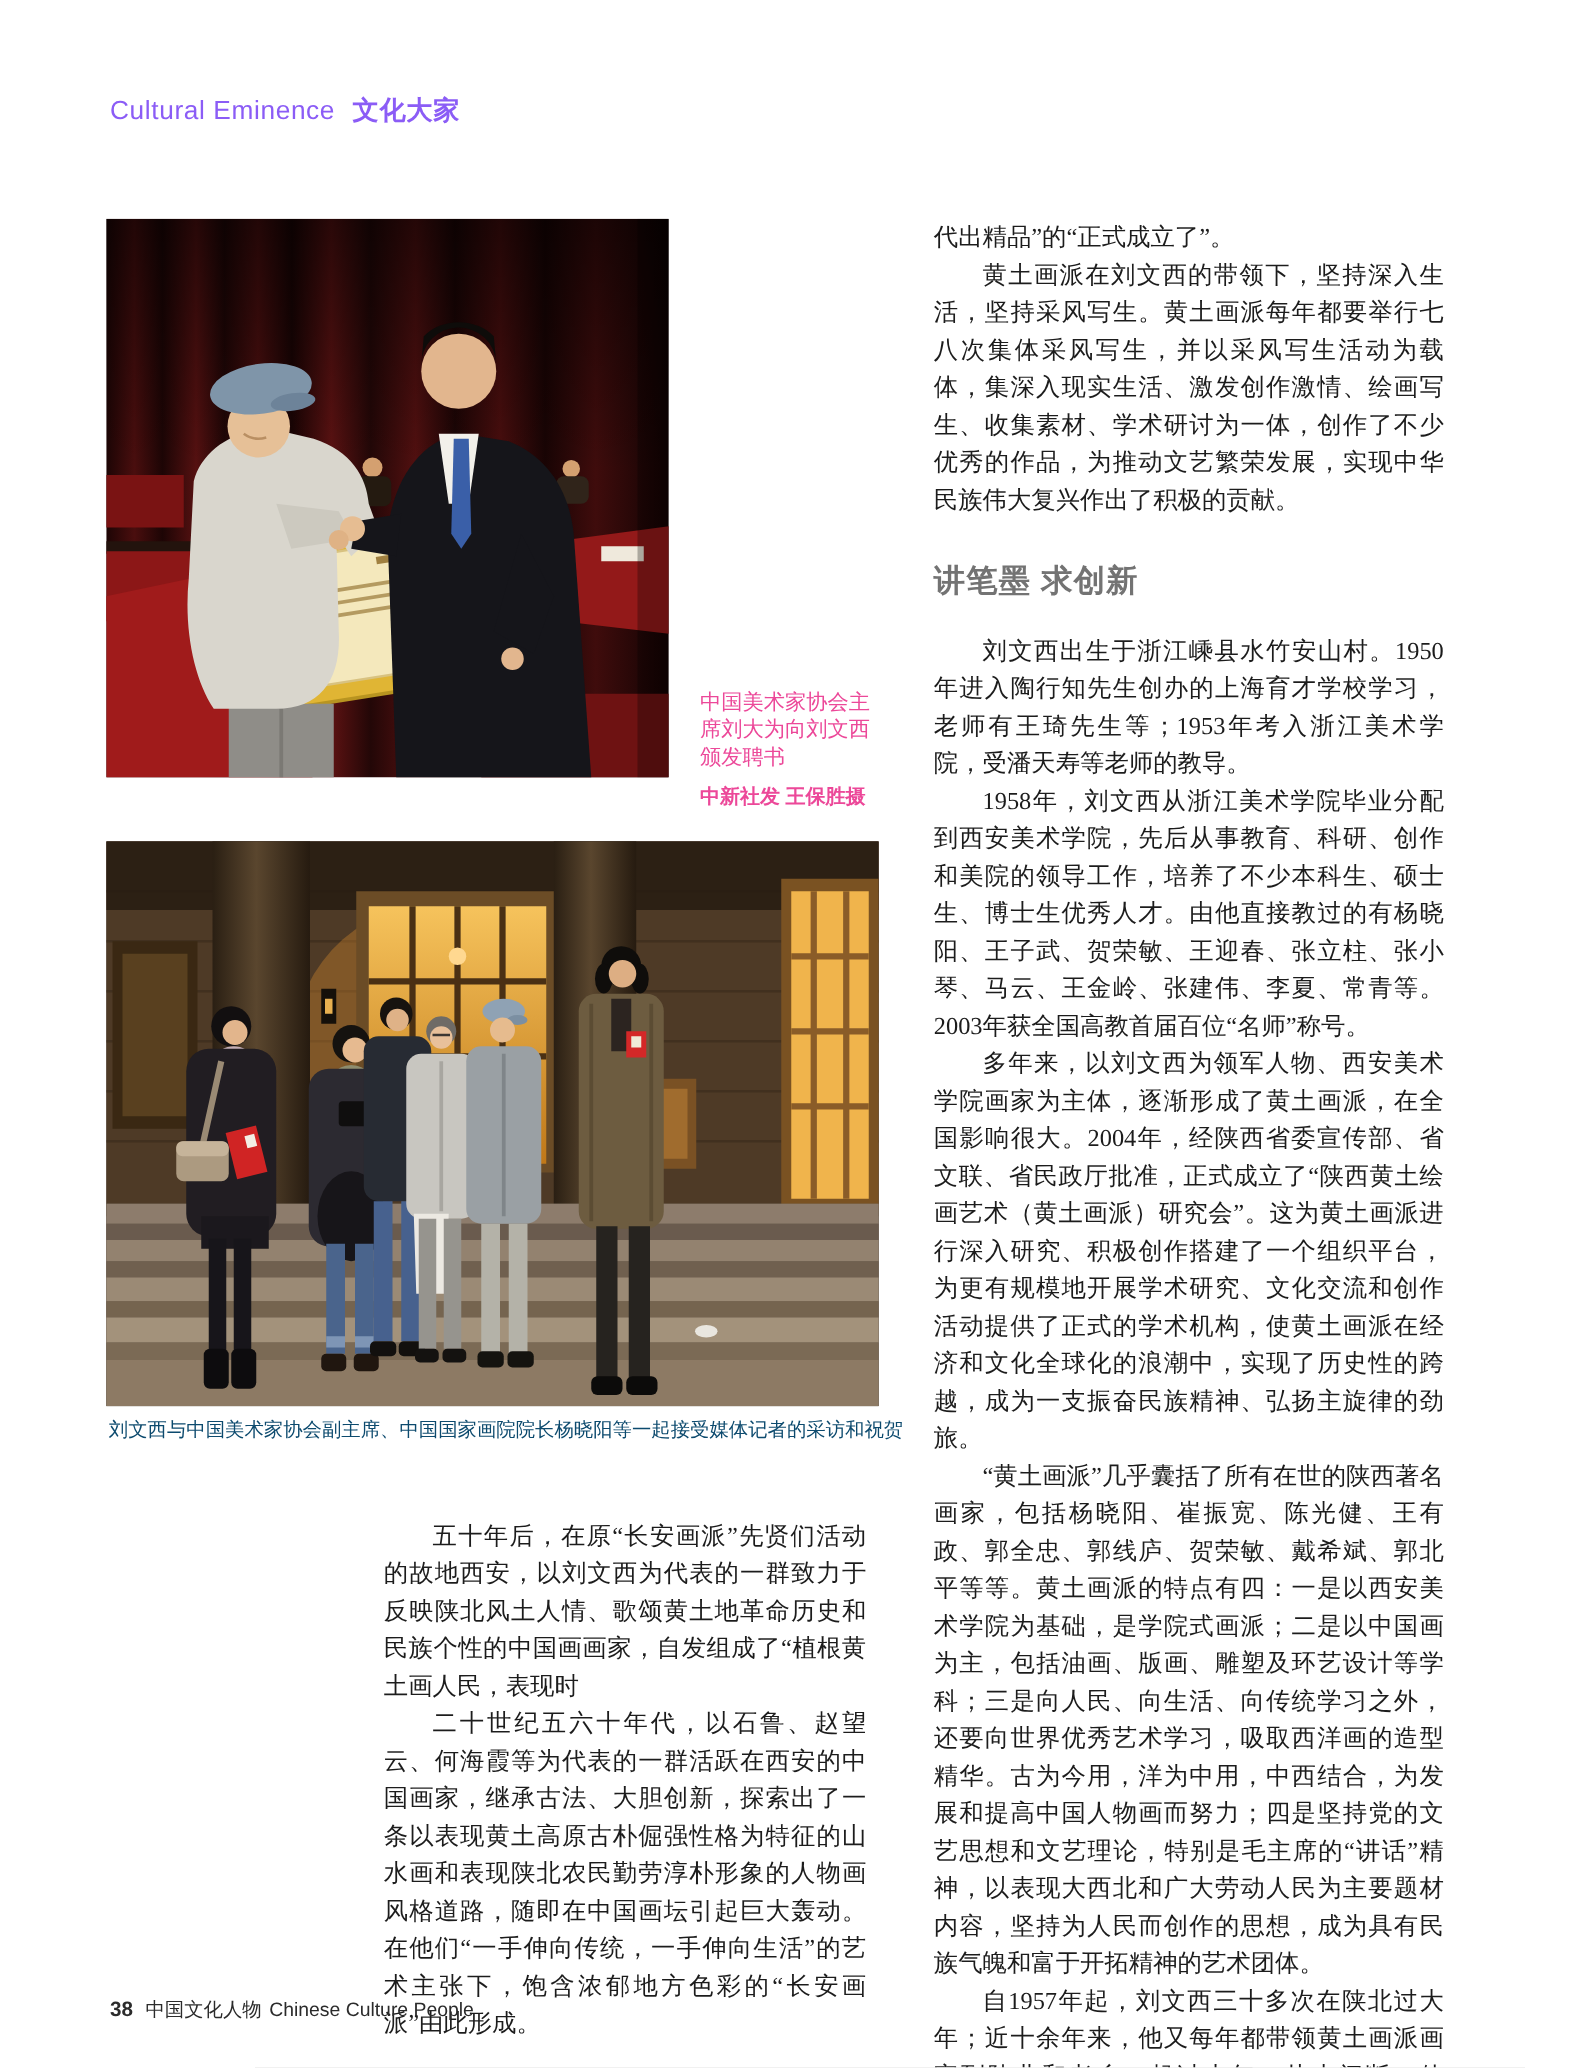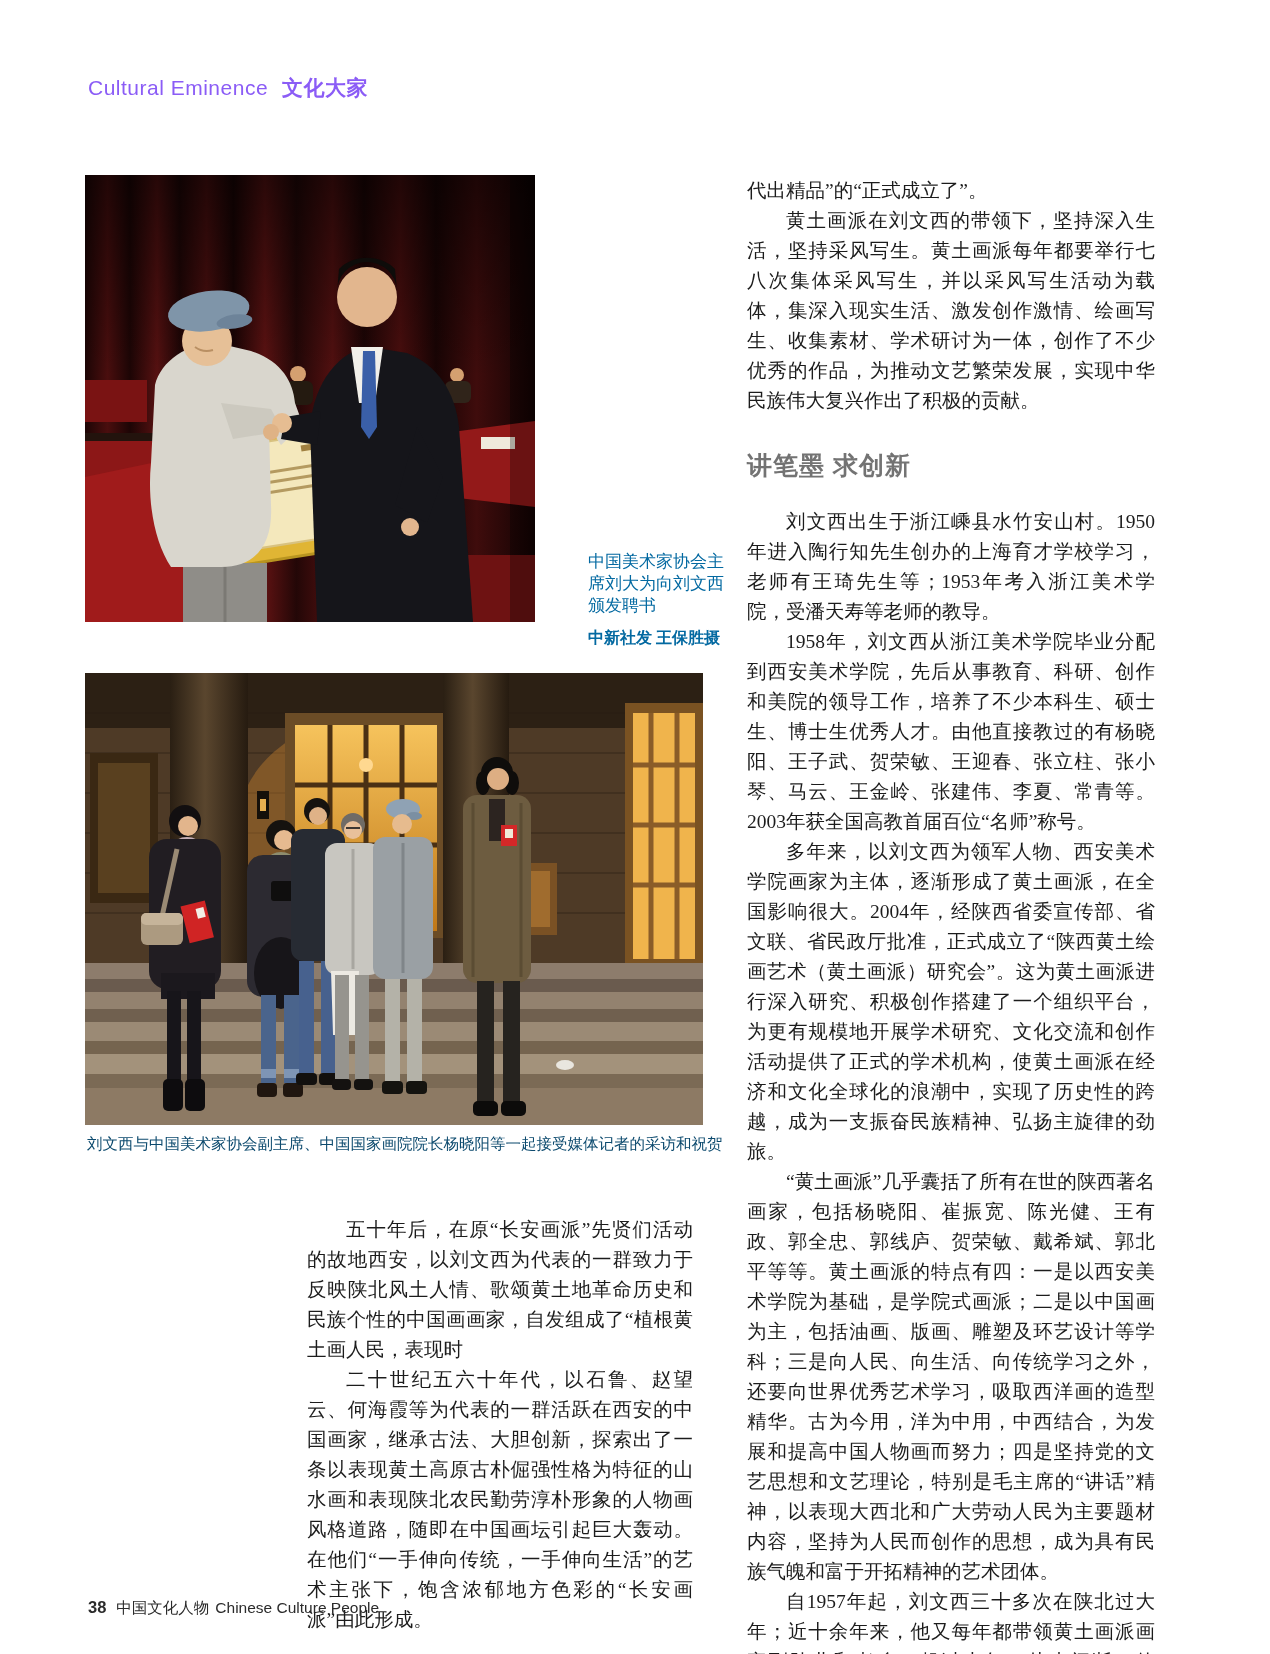--- a/index.html
+++ b/index.html
@@ -12,23 +12,23 @@
     position:absolute;left:88px;top:74px;
     font-family:"Liberation Sans","DejaVu Sans",sans-serif;
     font-size:21px;color:#8b5cf6;letter-spacing:.5px;
   }
   .header .zh{font-weight:600;margin-left:14px;}
   .photo{position:absolute;display:block;margin:0;padding:0;}
   .photo svg{display:block;}
   #photo1{left:85px;top:175px;width:450px;height:447px;}
   #photo2{left:85px;top:673px;width:618px;height:452px;}
   .caption1{
-    position:absolute;left:588px;top:551px;width:146px;
-    font-family:Liberation Serif, serif;
-    font-size:17px;line-height:22px;color:#0369a1;
+    position:absolute;left:560px;top:551px;width:146px;
+    font-family:Liberation Sans, sans-serif;
+    font-size:17px;line-height:22px;color:#ec4899;
   }
   .caption1 .credit{
     margin-top:10px;font-weight:bold;font-size:16px;white-space:nowrap;
   }
   .caption2{
     position:absolute;left:87px;top:1134px;width:660px;white-space:nowrap;
     font-family:"Liberation Sans","DejaVu Sans",sans-serif;
     font-size:15.5px;color:#0c4a6e;
   }
   .col{position:absolute;font-size:19.5px;line-height:30px;text-align:justify;}

